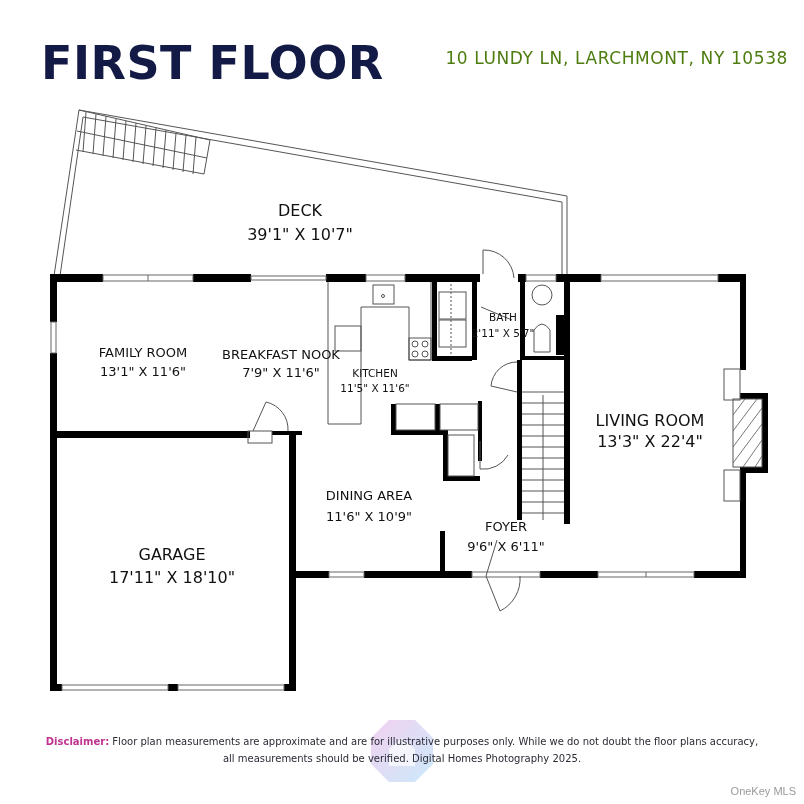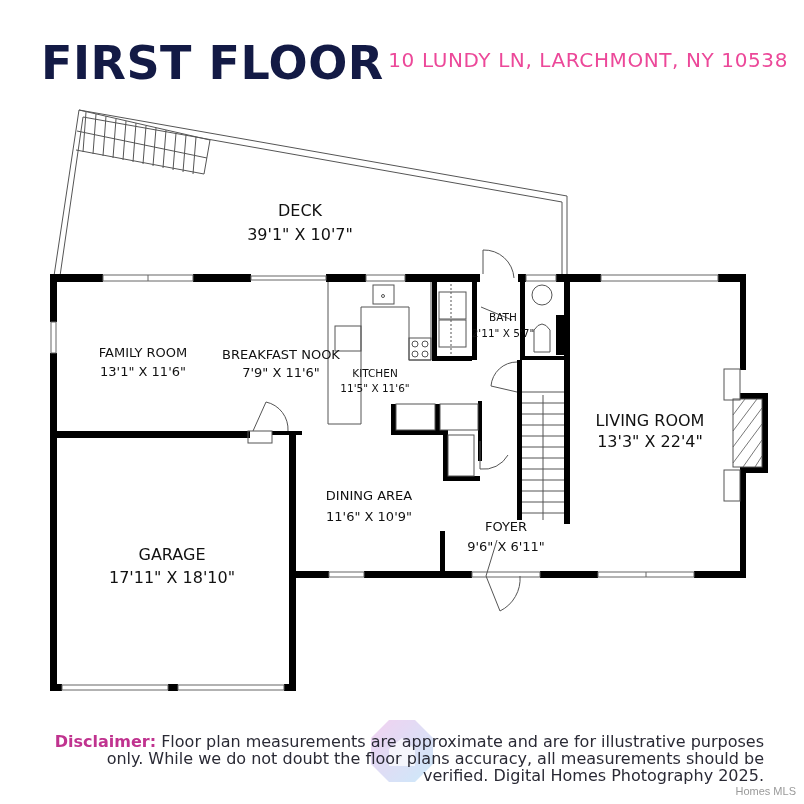--- a/index.html
+++ b/index.html
@@ -1,30 +1,30 @@
 <!DOCTYPE html>
 <html><head>
 <meta charset="utf-8">
 <style>
   html, body { margin: 0; padding: 0; background: #ffffff; }
   body { width: 804px; height: 804px; position: relative; overflow: hidden;
          font-family: "Liberation Sans", "DejaVu Sans", sans-serif; }
   .title { position: absolute; left: 41px; top: 36px; font-size: 46px; font-weight: 700;
            color: #131a45; letter-spacing: 0.5px; font-family: "DejaVu Sans", sans-serif; }
-  .address { position: absolute; right: 16px; top: 48px; font-size: 20px; color: #ec4899;
+  .address { position: absolute; right: 16px; top: 48px; font-size: 17px; color: #4d7c0f;
              letter-spacing: 0.6px; font-family: "DejaVu Sans", sans-serif; }
   svg.plan { position: absolute; left: 0; top: 0; }
   .room-name { font-family: "DejaVu Sans", sans-serif; font-size: 13px; fill: #111; text-anchor: middle; }
   .room-name.lg { font-size: 16px; }
   .room-name.sm { font-size: 10.5px; }
   .room-dim { font-family: "DejaVu Sans", sans-serif; font-size: 13px; fill: #111; text-anchor: middle; }
   .room-dim.lg { font-size: 16px; }
   .room-dim.sm { font-size: 10.5px; }
-  .disclaimer { position: absolute; left: 40px; width: 724px; top: 733px; text-align: right;
-                font-size: 16px; line-height: 17px; color: #2a2a35; font-family: "DejaVu Sans", sans-serif; }
+  .disclaimer { position: absolute; left: 40px; width: 724px; top: 733px; text-align: center;
+                font-size: 10px; line-height: 17px; color: #2a2a35; font-family: "DejaVu Sans", sans-serif; }
   .disclaimer .label { color: #c0338f; font-weight: 700; }
   .watermark { position: absolute; left: 369px; top: 718px; width: 66px; height: 66px; opacity: 0.45; }
   .mls { position: absolute; right: 8px; top: 785px; font-size: 11px; color: #9a9a9a; }
 </style>
 </head>
 <body>
 
 <div class="title">FIRST FLOOR</div>
 <div class="address">10 LUNDY LN, LARCHMONT, NY 10538</div>
 
@@ -230,13 +230,13 @@
   </defs>
   <polygon points="20,2 46,2 64,20 64,46 46,64 20,64 2,46 2,20" fill="url(#wm)"></polygon>
   <polygon points="33,20 46,31 46,48 20,48 20,31" fill="#fff" opacity="0.7"></polygon>
 </svg>
 
 <div class="disclaimer">
   <span class="label">Disclaimer:</span>
   <span>Floor plan measurements are approximate and are for illustrative purposes only. While we do not doubt the floor plans accuracy, all measurements should be verified. Digital Homes Photography 2025.</span>
 </div>
 
-<div class="mls">Homes MLS</div>
+<div class="mls">OneKey MLS</div>
 
 </body></html>

